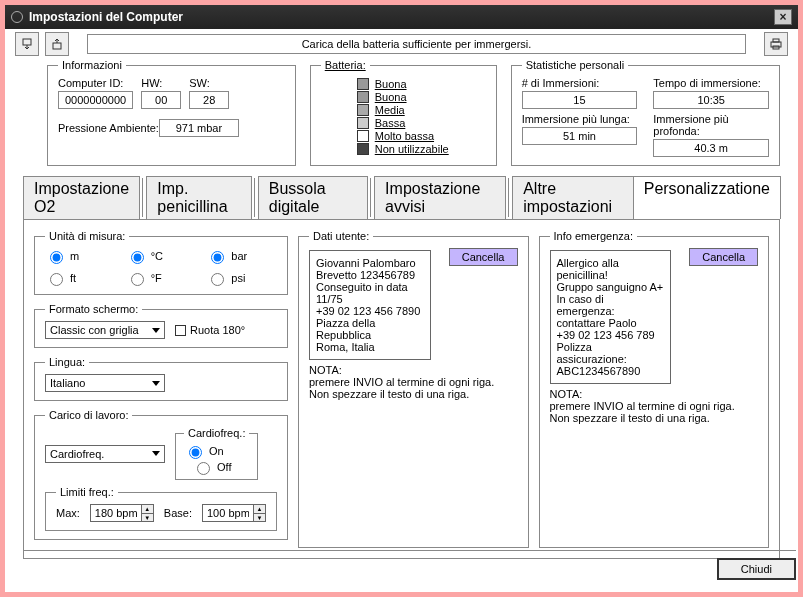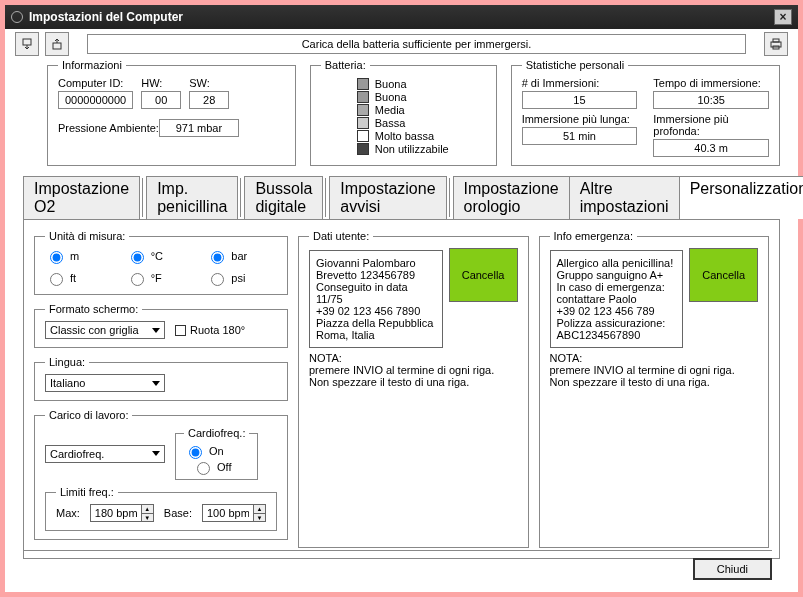--- a/index.html
+++ b/index.html
@@ -12,21 +12,21 @@
 .toolbar { height: 30px; display: flex; align-items: center; padding: 4px 10px; gap: 6px; }
 .tool-btn { width: 24px; height: 24px; border: 1px solid #888; background: #eee; display: flex; align-items: center; justify-content: center; cursor: pointer; }
 .status-msg { flex: 1; margin: 0 12px; border: 1px solid #888; padding: 3px 24px; text-align: center; background: #fff; }
 .top-groups { display: flex; padding: 0 18px; gap: 14px; }
 fieldset { border: 1px solid #888; padding: 6px 10px 8px 10px; margin: 0; }
 legend { padding: 0 4px; }
 .info-group { flex: 1.1; margin-left: 24px; }
 .info-row { display: flex; gap: 8px; align-items: flex-end; }
 .info-col { display: flex; flex-direction: column; gap: 2px; }
 .val-box { border: 1px solid #888; padding: 2px 6px; min-width: 40px; text-align: center; background: #fff; }
-.batt-group { flex: 0.8; }
+.batt-group { flex: 0.8; text-decoration: underline; }
 .batt-row { display: flex; align-items: center; gap: 6px; margin: 1px 0; padding-left: 36px; }
 .batt-sq { width: 12px; height: 12px; border: 1px solid #333; }
 .stats-group { flex: 1.2; }
 .stats-grid { display: grid; grid-template-columns: 1fr 1fr; gap: 4px 16px; }
 .stats-cell { display: flex; flex-direction: column; gap: 2px; }
 .tabs { display: flex; margin: 10px 18px 0 18px; }
 .tab { border: 1px solid #888; border-bottom: none; padding: 3px 10px; background: #eee; cursor: pointer; margin-right: -1px; font-size: 16px; }
 .tab.active { background: #fff; }
 .tab-sep { border-left: 1px solid #888; margin: 2px 3px; }
 .tab-body { border: 1px solid #888; margin: 0 18px; padding: 10px; display: flex; gap: 10px; height: 340px; }
@@ -39,23 +39,23 @@
 .chkbox { width: 11px; height: 11px; border: 1px solid #333; background: #fff; }
 .form-row { display: flex; align-items: center; gap: 10px; }
 .spin { display: flex; border: 1px solid #666; background: #fff; }
 .spin input { border: none; width: 50px; padding: 2px 4px; text-align: center; outline: none; }
 .spin-btns { display: flex; flex-direction: column; }
 .spin-btn { width: 12px; height: 8px; border-left: 1px solid #666; display: flex; align-items: center; justify-content: center; cursor: pointer; font-size: 6px; background: #eee; }
 .spin-btn + .spin-btn { border-top: 1px solid #666; }
 .text-col { flex: 1; display: flex; flex-direction: column; }
 .text-head { display: flex; justify-content: space-between; align-items: flex-start; gap: 6px; }
 .text-area { border: 1px solid #666; background: #fff; padding: 6px; flex: 1; margin-top: 2px; white-space: pre-wrap; overflow: hidden; }
-.btn { border: 1px solid #666; padding: 20px 12px; background: #84cc16; cursor: pointer; }
+.btn { border: 1px solid #666; padding: 2px 12px; background: #c4b5fd; cursor: pointer; margin-left: 12px; }
 .note { margin-top: 4px; }
-.footer { position: absolute; bottom: 12px; left: 18px; right: 26px; height: 30px; border-top: 1px solid #888; display: flex; justify-content: flex-end; align-items: flex-end; }
+.footer { position: absolute; bottom: 12px; left: 18px; right: 2px; height: 30px; border-top: 1px solid #888; display: flex; justify-content: flex-end; align-items: flex-end; }
 .btn-close { border: 2px solid #333; padding: 3px 22px; background: #eee; cursor: pointer; }
 </style>
 </head>
 <body>
 
 <div class="window">
   <div class="titlebar">
     <div class="titlebar-icon"></div>
     <div class="titlebar-title">Impostazioni del Computer</div>
     <div class="titlebar-close">×</div>
@@ -159,21 +159,20 @@
 
   <div class="tabs" id="tabs">
       <div class="tab">Impostazione O2</div>
       <div class="tab-sep"></div>
       <div class="tab">Imp. penicillina</div>
       <div class="tab-sep"></div>
       <div class="tab">Bussola digitale</div>
       <div class="tab-sep"></div>
       <div class="tab">Impostazione avvisi</div>
       <div class="tab-sep"></div>
-      <div class="tab">Impostazione orologio</div>
       <div class="tab">Altre impostazioni</div>
       <div class="tab active">Personalizzatione</div>
     </div>
 
   <div class="tab-body">
     <div class="left-col">
       <fieldset>
         <legend>Unità di misura:</legend>
         <div class="units">
           <label class="radio-lbl">

